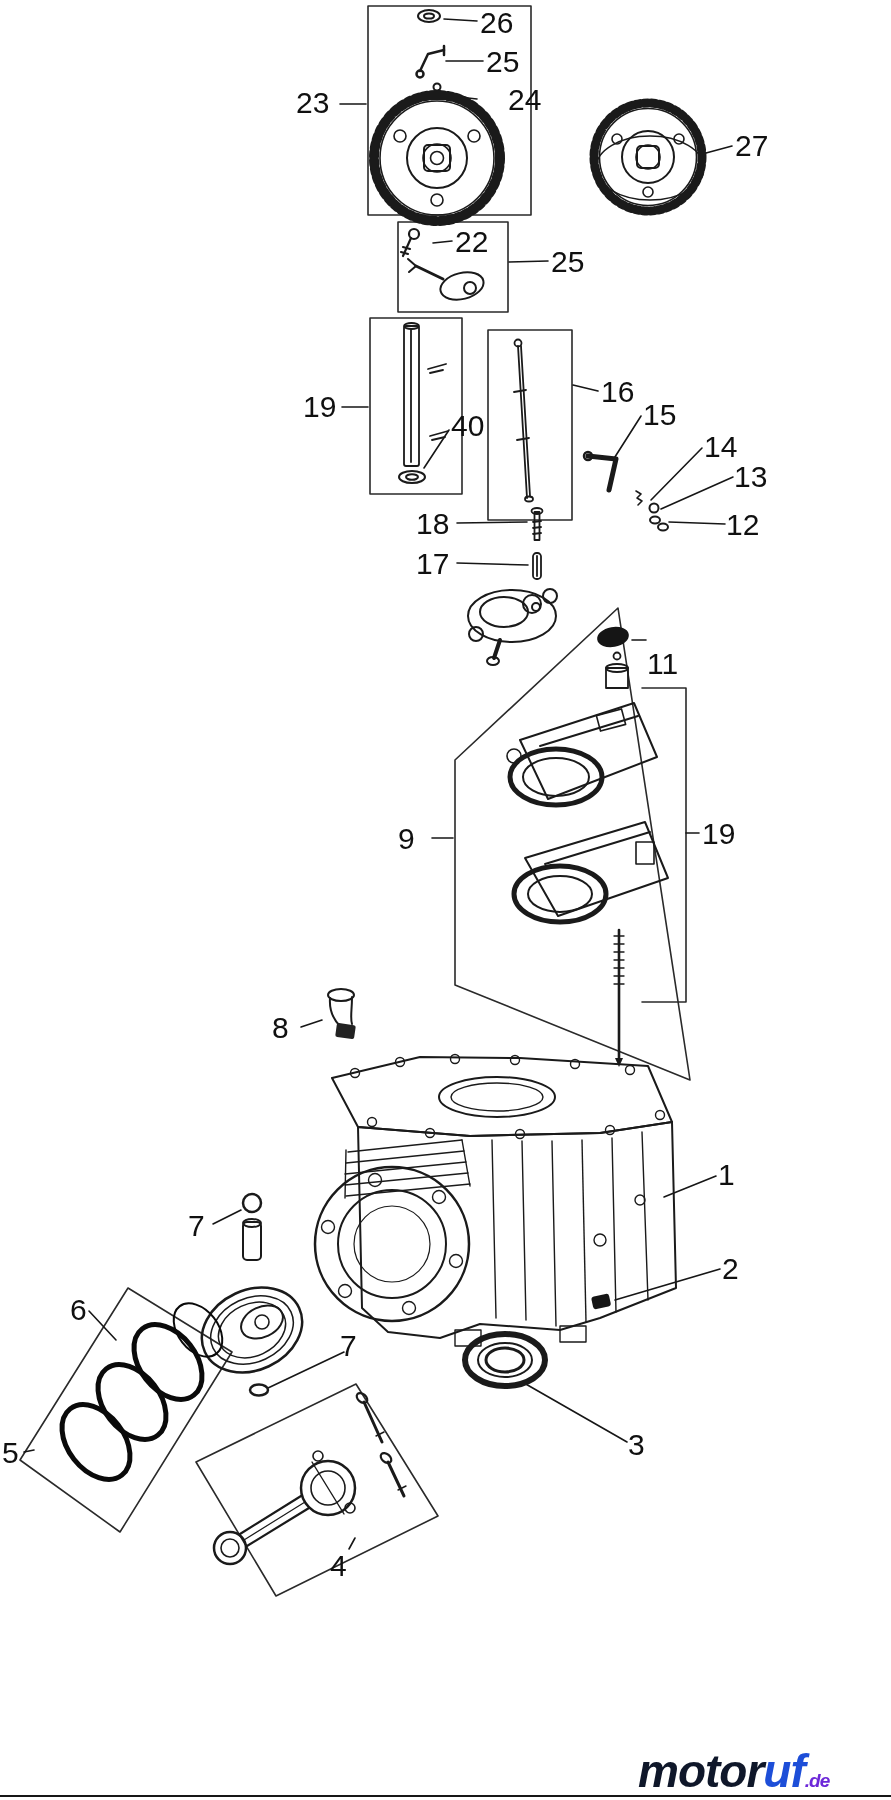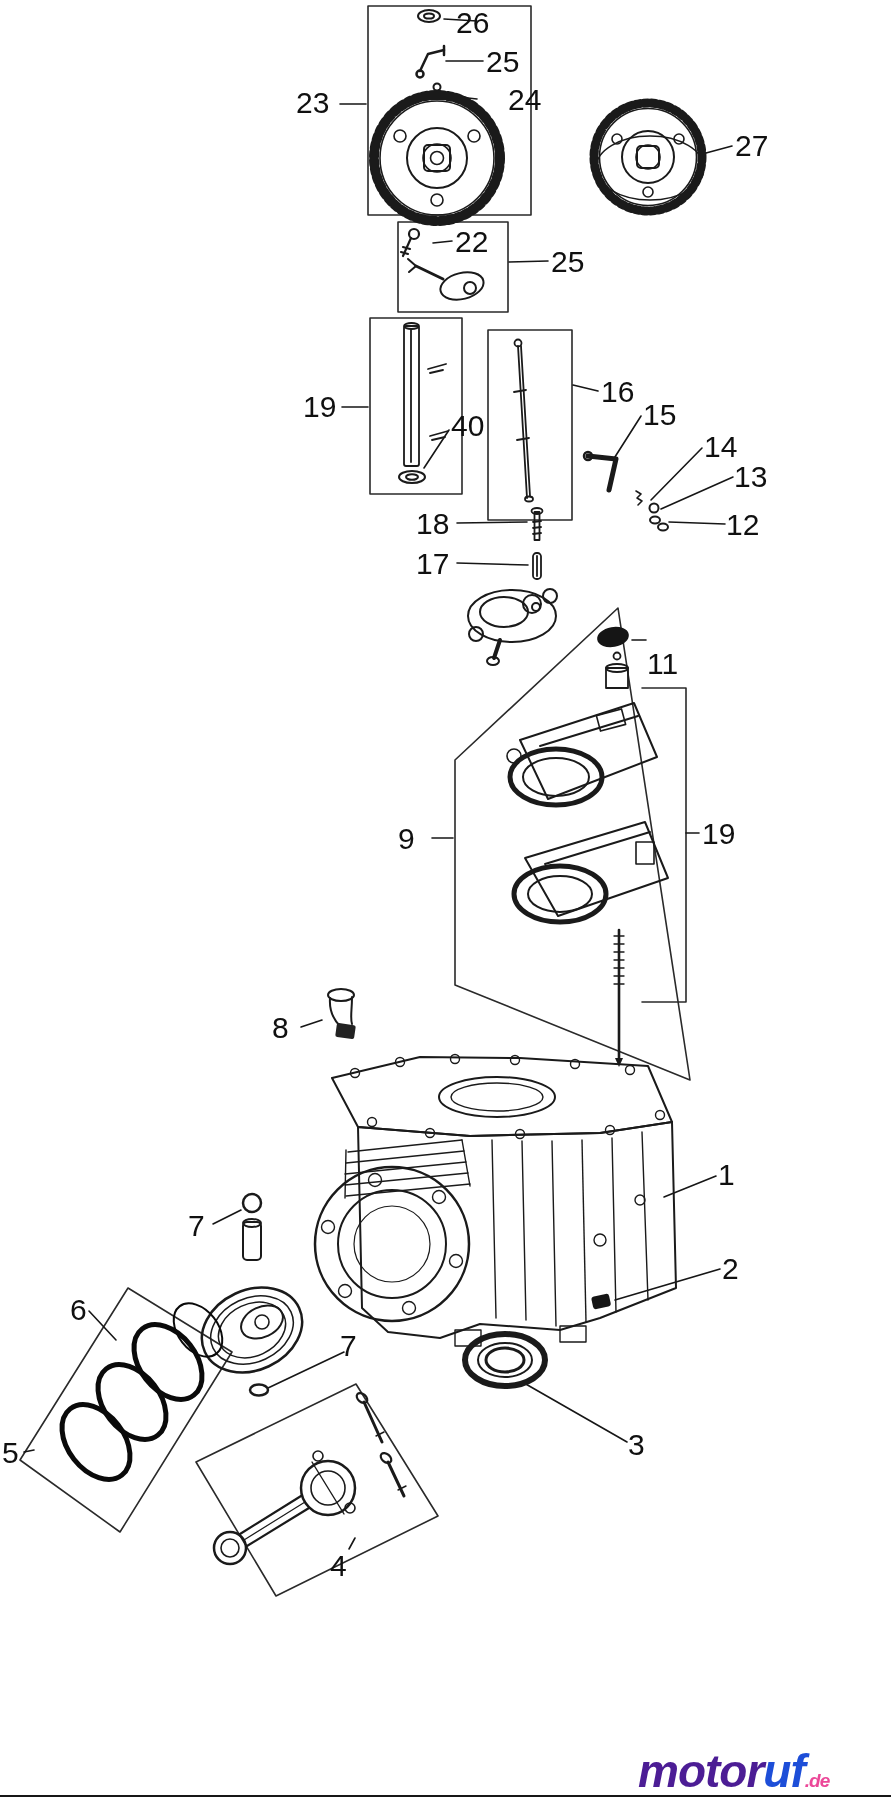--- a/index.html
+++ b/index.html
@@ -326,21 +326,21 @@
       <line x1="240" y1="1534" x2="301" y2="1496"></line>
       <line x1="244" y1="1540" x2="305" y2="1502" stroke-width="1.2"></line>
       <circle cx="328" cy="1488" r="27" stroke-width="2.5"></circle>
       <circle cx="328" cy="1488" r="17" stroke-width="1.6"></circle>
       <line x1="312" y1="1462" x2="344" y2="1514" stroke-width="1.4"></line>
       <circle cx="318" cy="1456" r="5" stroke-width="1.6"></circle>
       <circle cx="350" cy="1508" r="5" stroke-width="1.6"></circle>
     </g>
   </svg>
 
-  <div class="callout" style="left:456px; top:8px">26</div>
+  <div class="callout" style="left:480px; top:8px">26</div>
   <div class="callout" style="left:486px; top:47px">25</div>
   <div class="callout" style="left:508px; top:85px">24</div>
   <div class="callout" style="left:296px; top:88px">23</div>
   <div class="callout" style="left:735px; top:131px">27</div>
   <div class="callout" style="left:455px; top:227px">22</div>
   <div class="callout" style="left:551px; top:247px">25</div>
   <div class="callout" style="left:303px; top:392px">19</div>
   <div class="callout" style="left:451px; top:411px">40</div>
   <div class="callout" style="left:601px; top:377px">16</div>
   <div class="callout" style="left:643px; top:400px">15</div>
@@ -356,17 +356,17 @@
   <div class="callout" style="left:718px; top:1160px">1</div>
   <div class="callout" style="left:722px; top:1254px">2</div>
   <div class="callout" style="left:188px; top:1211px">7</div>
   <div class="callout" style="left:70px;  top:1295px">6</div>
   <div class="callout" style="left:2px;   top:1438px">5</div>
   <div class="callout" style="left:340px; top:1331px">7</div>
   <div class="callout" style="left:628px; top:1430px">3</div>
   <div class="callout" style="left:330px; top:1551px">4</div>
 
   <div class="logo">
-    <span style="color: #4c1d95;">motor</span><span style="color: #1d4ed8;">uf</span><span class="tld" style="color: #ec4899;">.de</span>
+    <span style="color: #0f172a;">motor</span><span style="color: #1d4ed8;">uf</span><span class="tld" style="color: #6d28d9;">.de</span>
   </div>
 
   <div class="bottom-rule"></div>
 </div>
 
 </body></html>

